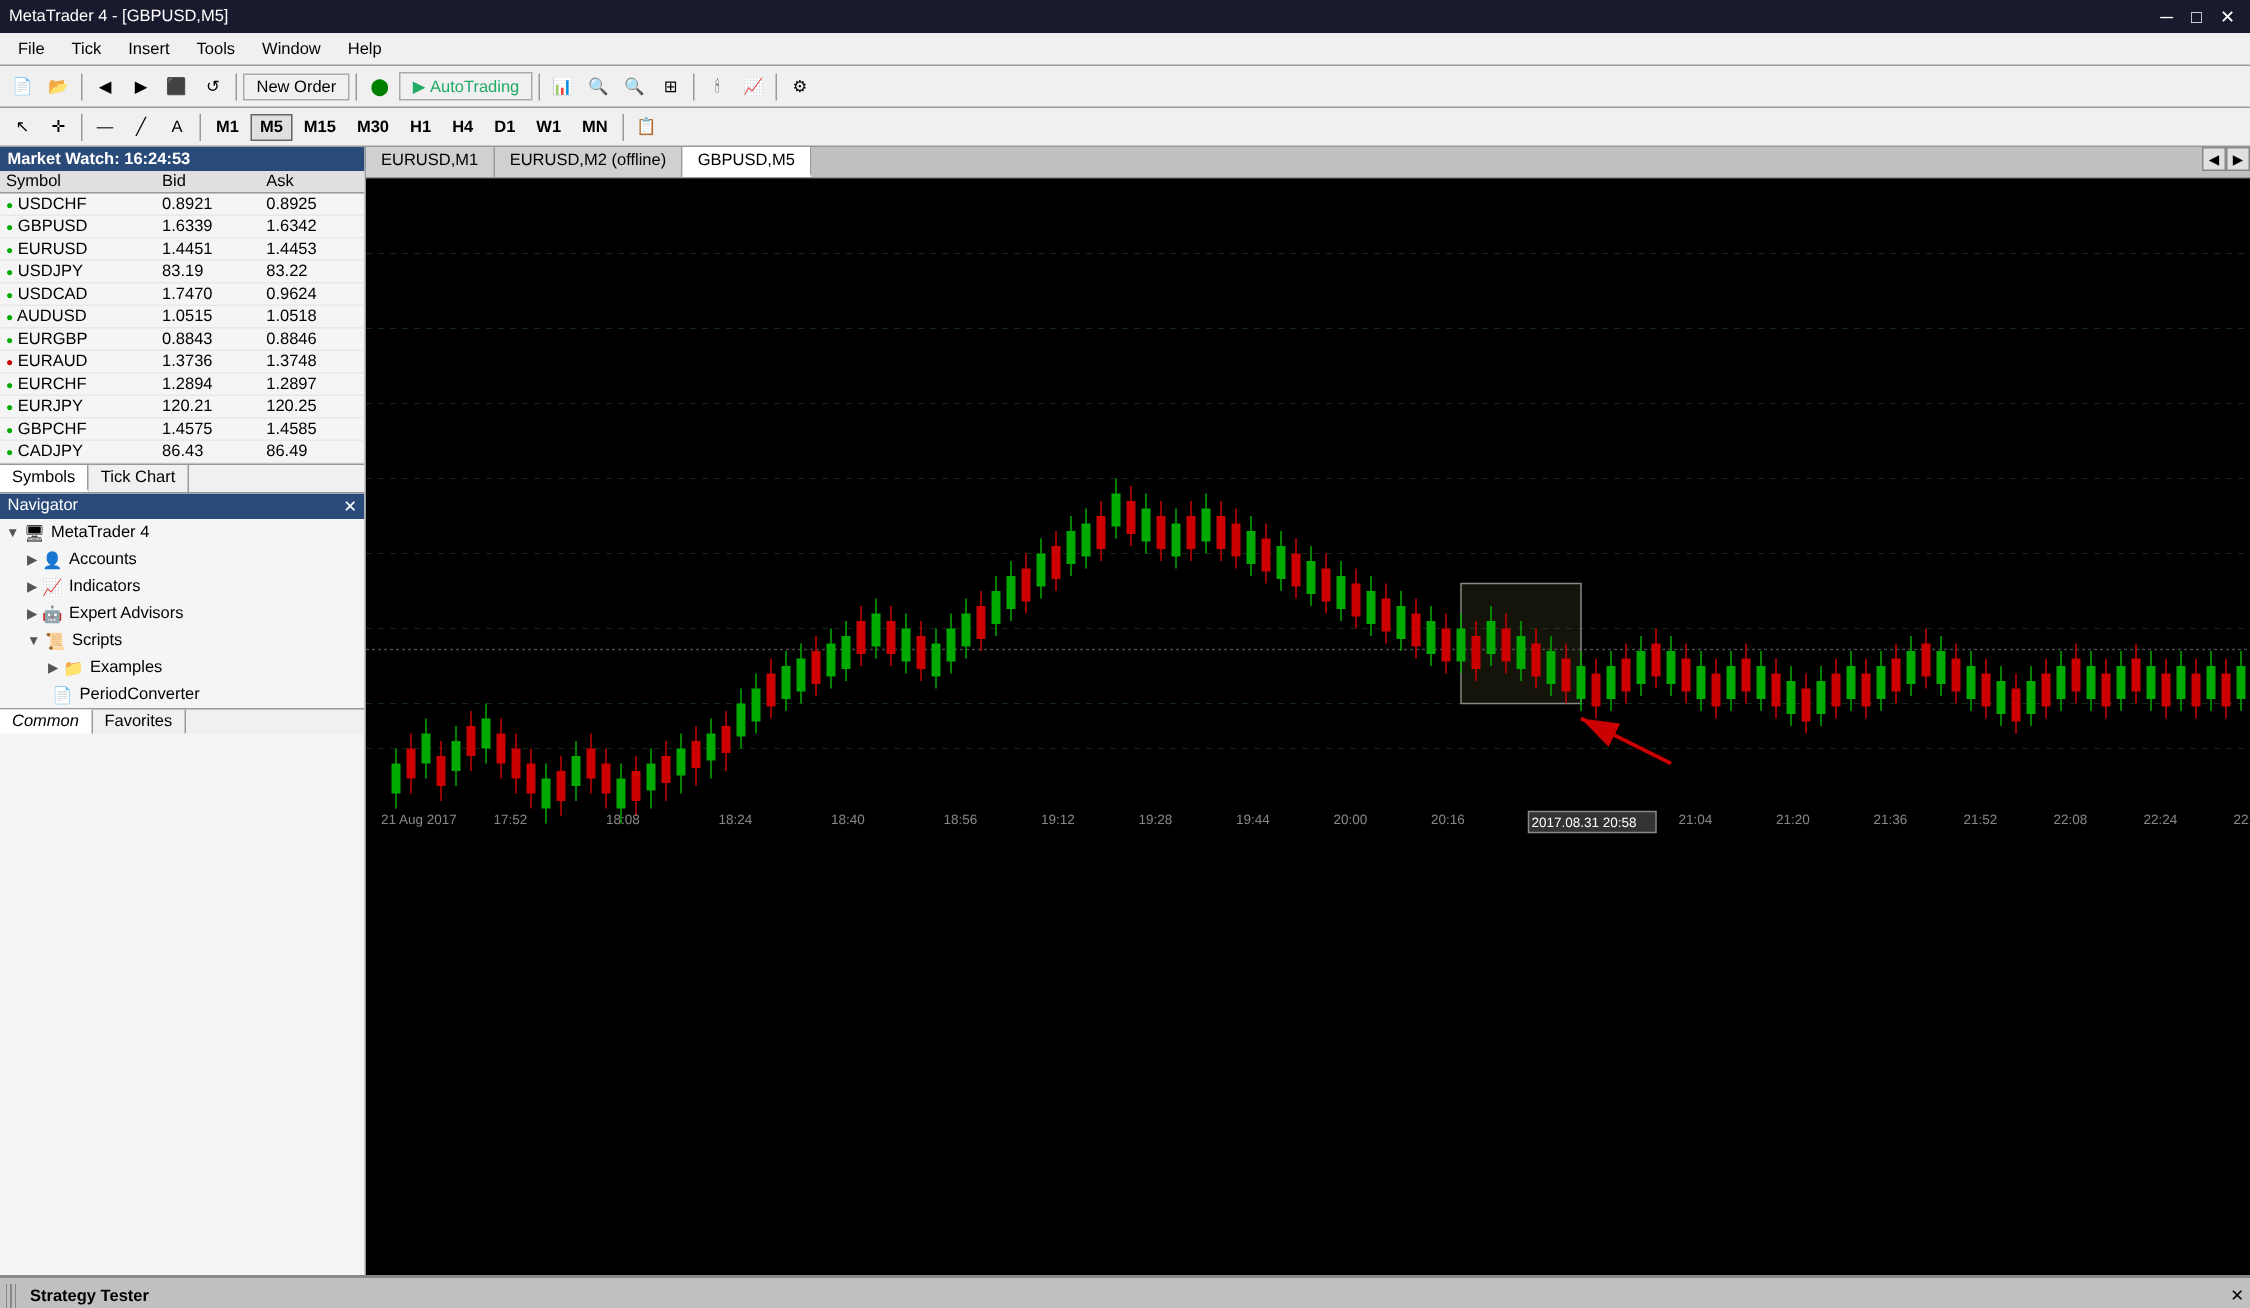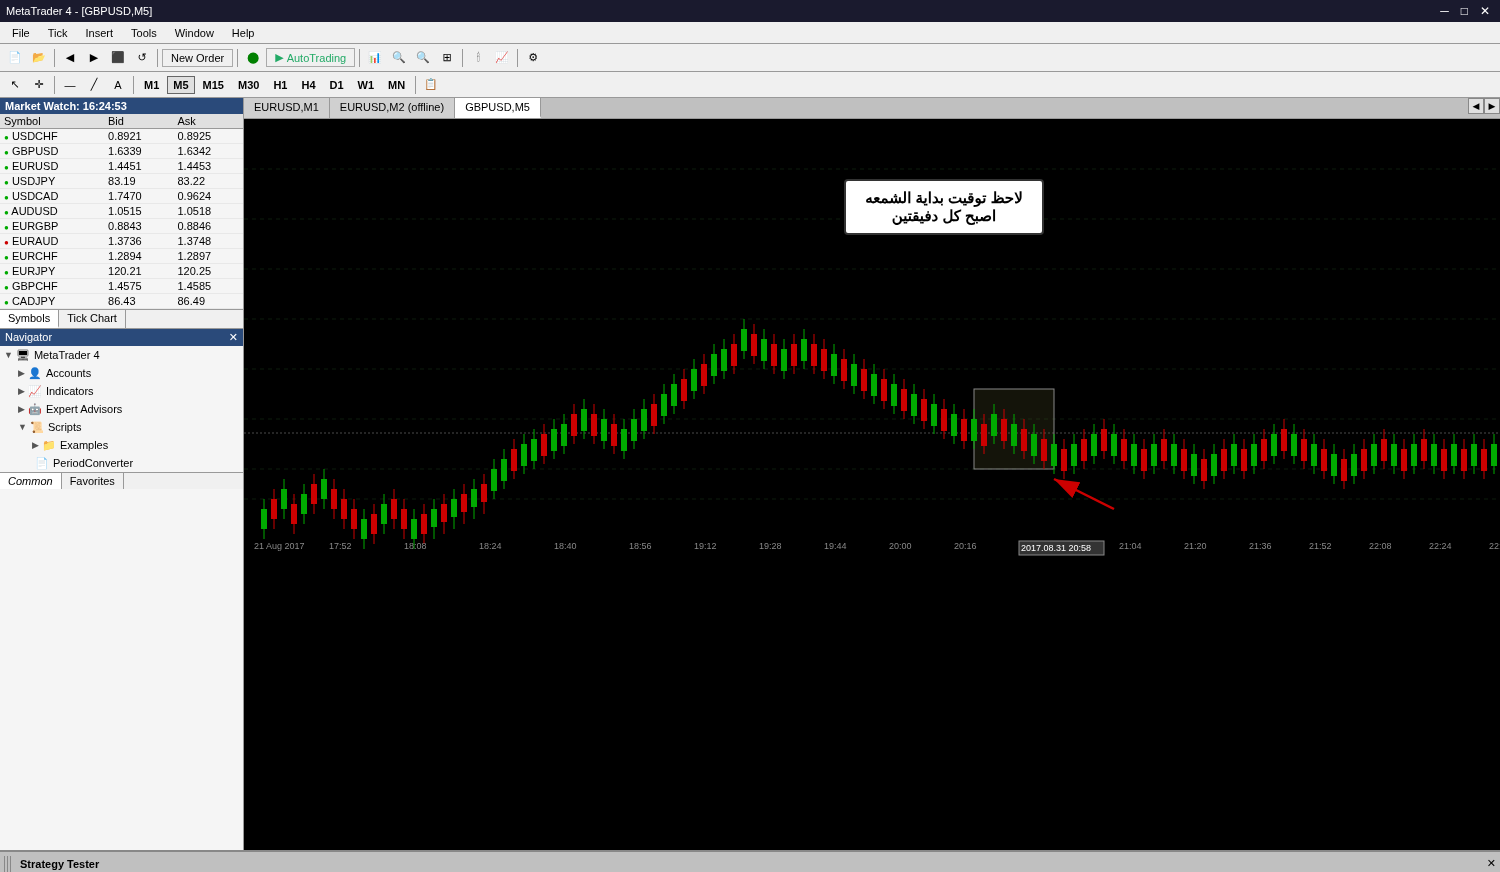--- a/index.html
+++ b/index.html
@@ -651,24 +651,20 @@
         <defs>
           <marker id="arrowhead" markerWidth="10" markerHeight="7" refX="10" refY="3.5" orient="auto">
             <polygon points="0 0, 10 3.5, 0 7" fill="#cc0000"></polygon>
           </marker>
         </defs>
         <line x1="870" y1="390" x2="810" y2="360" stroke="#cc0000" stroke-width="2.5" marker-end="url(#arrowhead)"></line>
 
       </svg>
 
       
-      <div class="annotation-box" style="top:60px; left:600px; width:200px;">
-        <span>لاحظ توقيت بداية الشمعه</span><br>
-        <span>اصبح كل دفيقتين</span>
-      </div>
 
     </div>
   </div>
 </div>
 
 <div id="tester-panel">
   <div id="tester-header">
     <div id="tester-drag"></div>
     <span style="font-size:11px;font-weight:bold;">Strategy Tester</span>
     <span style="margin-left:auto;cursor:pointer;font-size:11px;">✕</span>

